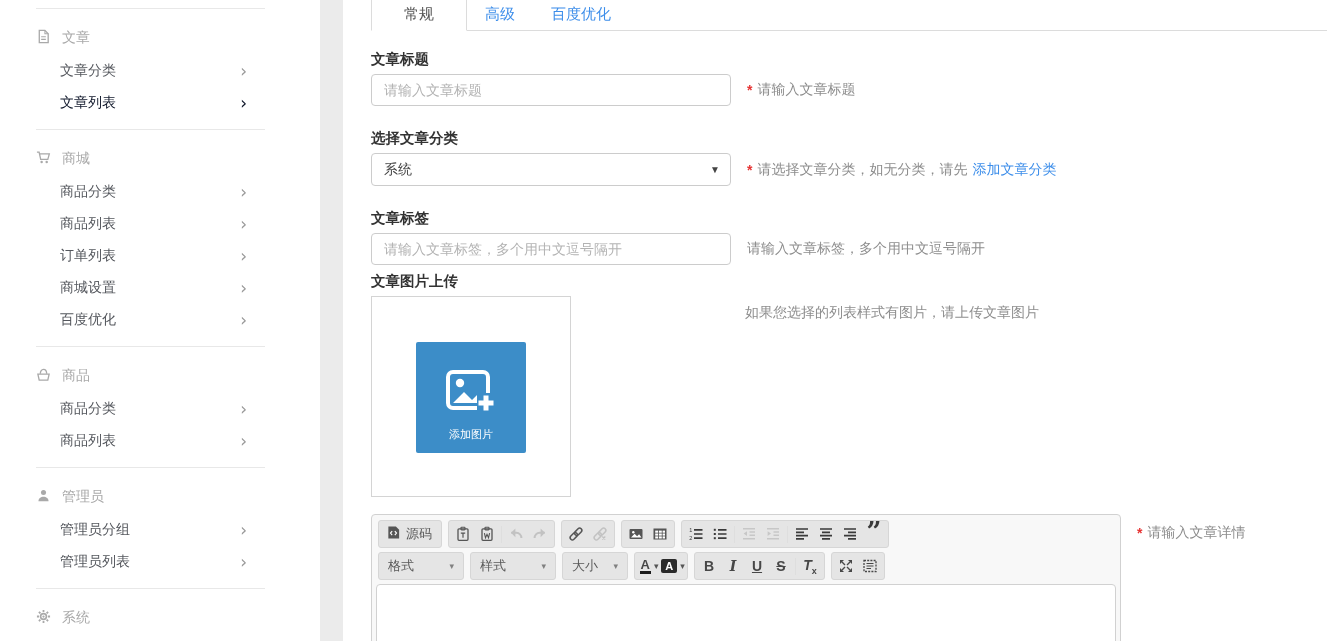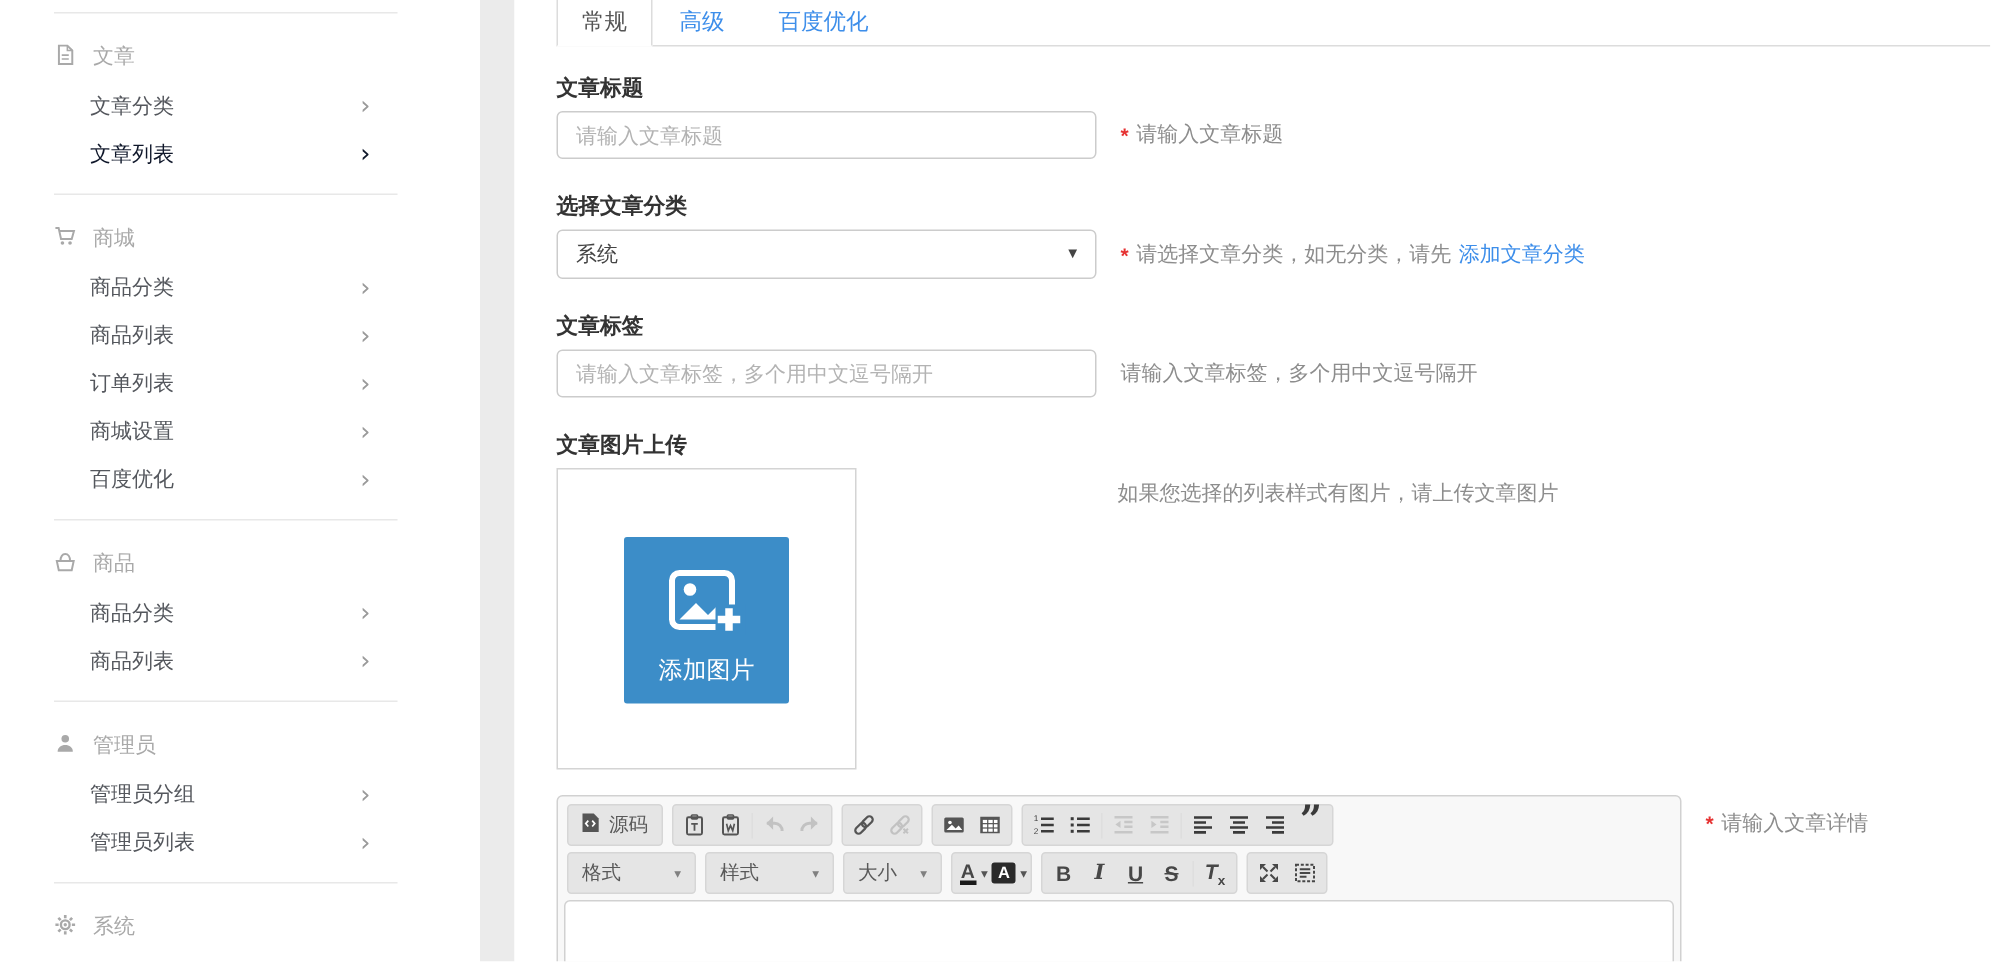--- a/index.html
+++ b/index.html
@@ -22,27 +22,27 @@
   .side-item.active, .side-item.active .chev { color:#0f172a; }
 
   .gutter { flex:0 0 23px; background:#ebebeb; }
 
   
   .main { flex:1 1 auto; background:#fff; padding-left:28px; overflow:hidden; }
   .tabbar { display:flex; align-items:stretch; height:31px; border-bottom:1px solid #dcdcdc; }
   .tab { padding:5px 18px 0; font-size:15px; color:#3d8eea; cursor:pointer; }
   .tab.active { color:#555; background:#fff; border-left:1px solid #dcdcdc;
                 border-right:1px solid #dcdcdc; border-bottom:1px solid #fff;
-                margin-bottom:-1px; padding:5px 16px 0; }
+                margin-bottom:-1px; padding:5px 32px 0; }
 
   .f-label { font-weight:bold; font-size:14.5px; color:#333; line-height:17px; }
   .fb-title  { margin-top:20px; }
   .fb-cat    { margin-top:24px; }
   .fb-tags   { margin-top:24px; }
-  .fb-img    { margin-top:24px; }
+  .fb-img    { margin-top:8px; }
   .fb-detail { margin-top:17px; }
   .f-row { display:flex; align-items:center; margin-top:6px; }
   .f-row.top { align-items:flex-start; }
 
   .t-input { width:360px; height:32px; border:1px solid #ccc; border-radius:4px;
              padding:0 12px; font-size:14px; color:#555; outline:none;
              font-family:inherit; background:#fff; }
   .t-input::placeholder { color:#b3b3b3; }
 
   .sel { width:360px; height:33px; border:1px solid #ccc; border-radius:4px; background:#fff;
@@ -53,21 +53,21 @@
   .hint { display:flex; align-items:center; gap:5px; margin-left:16px; color:#8d8d8d; }
   .req { color:#e63333; font-weight:bold; }
   .hint .lnk { color:#3d8eea; text-decoration:none; cursor:pointer; }
 
   
   .upload-box { width:200px; height:201px; border:1px solid #d4d4d4; background:#fff; }
   .upload-btn { width:110px; height:111px; margin:45px auto 0; background:#3c8dc8;
                 border-radius:2px; display:flex; flex-direction:column; align-items:center;
                 justify-content:flex-end; padding-bottom:11px; cursor:pointer; }
   .upload-btn svg { margin-bottom:9px; }
-  .upload-btn .lbl { color:#fff; font-size:16px; }
+  .upload-btn .lbl { color:#fff; font-size:11px; }
   .upload-hint { margin-left:174px; margin-top:8px; }
 
   
   .editor { width:750px; border:1px solid #d1d1d1; border-radius:4px; background:#f8f8f8;
             padding:3px 3px 0; height:200px; }
   .tb-row { display:flex; align-items:center; padding:2px 0; }
   .tb-group { display:flex; align-items:center; background:#e5e5e5; border:1px solid #d6d6d6;
               border-radius:3px; margin:0 3px; padding:1px 2px; height:28px; }
   .tb-btn { min-width:24px; height:24px; display:flex; align-items:center; justify-content:center;
             border-radius:2px; cursor:pointer; color:#474747; }

